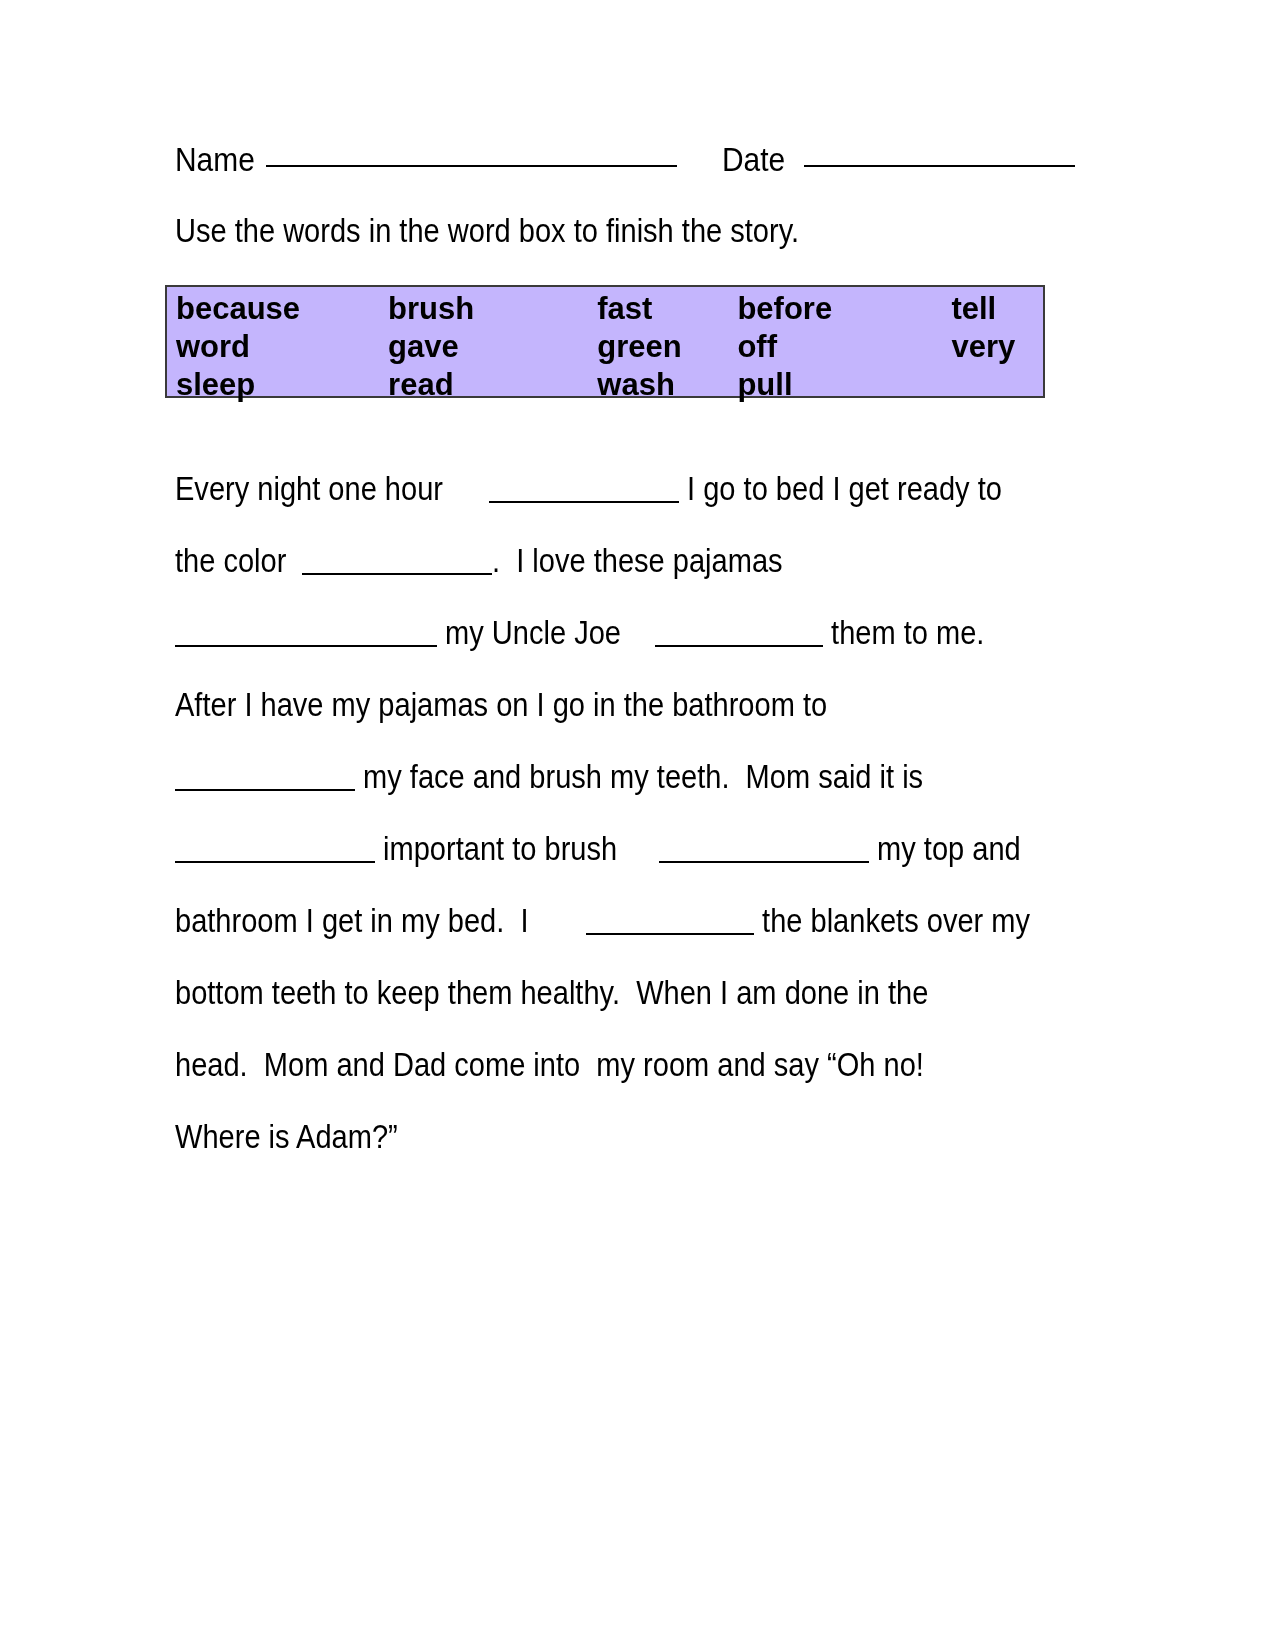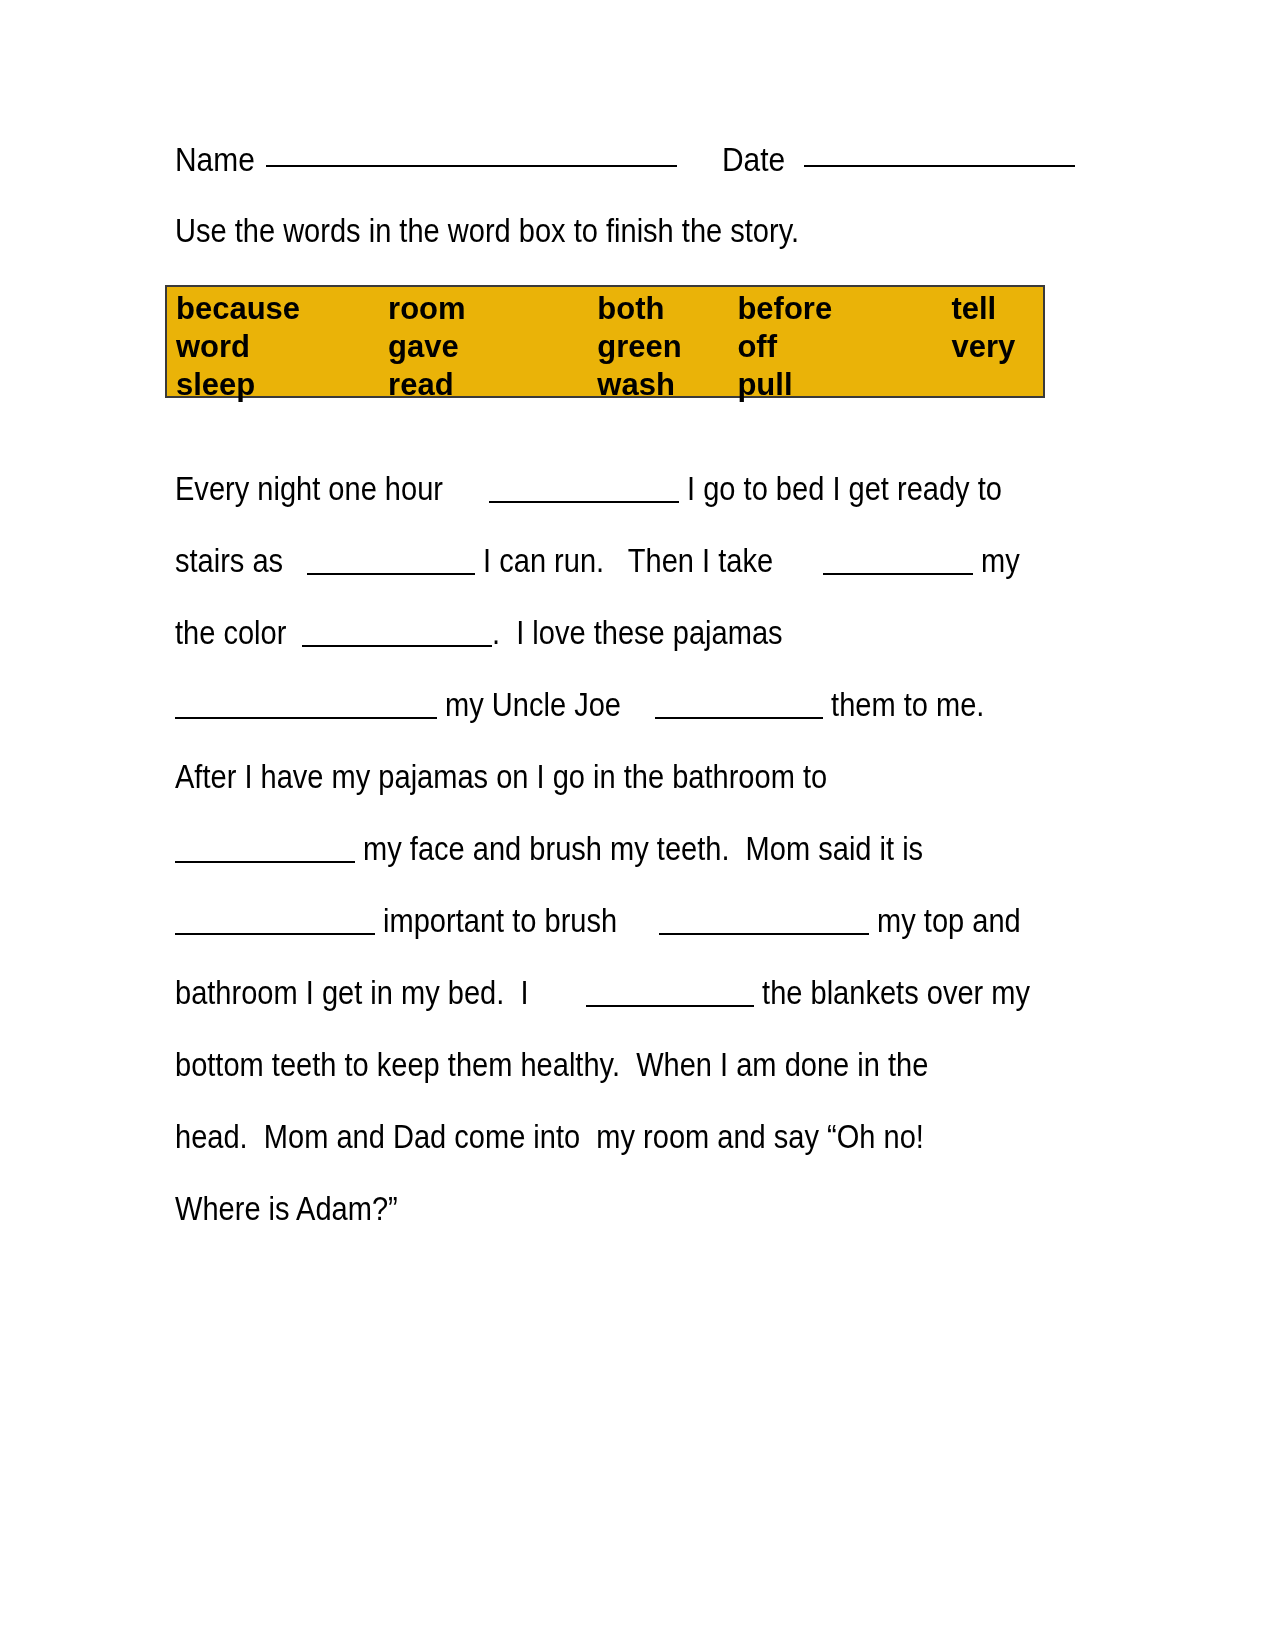--- a/index.html
+++ b/index.html
@@ -64,21 +64,21 @@
 
   
   .wordbox {
     position: absolute;
     left: 165px;
     top: 285px;
     width: 880px;
     height: 113px;
     border: 2px solid #3a3a3a;
     box-sizing: border-box;
-    background: #eab308;
+    background: #c4b5fd;
   }
   .wordbox-inner {
     position: absolute;
     left: 9px;
     top: 4px;
     right: 4px;
   }
   .wb-row {
     display: flex;
     height: 38px;
@@ -128,22 +128,22 @@
     <span class="hdr-label cond">Date</span>
     <span class="rule date-rule"></span>
   </div>
 
   <div class="instruction cond">Use the words in the word box to finish the story.</div>
 
   <div class="wordbox">
     <div class="wordbox-inner" id="wordbox-grid">
         <div class="wb-row">
           <div class="wb-cell wb-c0"><span class="cond">because</span></div>
-          <div class="wb-cell wb-c1"><span class="cond">room</span></div>
-          <div class="wb-cell wb-c2"><span class="cond">both</span></div>
+          <div class="wb-cell wb-c1"><span class="cond">brush</span></div>
+          <div class="wb-cell wb-c2"><span class="cond">fast</span></div>
           <div class="wb-cell wb-c3"><span class="cond">before</span></div>
           <div class="wb-cell wb-c4"><span class="cond">tell</span></div>
         </div>
         <div class="wb-row">
           <div class="wb-cell wb-c0"><span class="cond">word</span></div>
           <div class="wb-cell wb-c1"><span class="cond">gave</span></div>
           <div class="wb-cell wb-c2"><span class="cond">green</span></div>
           <div class="wb-cell wb-c3"><span class="cond">off</span></div>
           <div class="wb-cell wb-c4"><span class="cond">very</span></div>
         </div>
@@ -152,21 +152,20 @@
           <div class="wb-cell wb-c1"><span class="cond">read</span></div>
           <div class="wb-cell wb-c2"><span class="cond">wash</span></div>
           <div class="wb-cell wb-c3"><span class="cond">pull</span></div>
           <div class="wb-cell wb-c4"><span class="cond"></span></div>
         </div>
       </div>
   </div>
 
   <div class="story" id="story-body">
       <div class="story-line"><span class="seg cond">Every night one hour </span><span class="blank" style="width: 190px;"></span><span class="seg cond"> I go to bed I get ready to</span></div>
-      <div class="story-line"><span class="seg cond">stairs as </span><span class="blank" style="width: 168px;"></span><span class="seg cond"> I can run.   Then I take </span><span class="blank" style="width: 150px;"></span><span class="seg cond"> my</span></div>
       <div class="story-line"><span class="seg cond">the color</span><span class="blank" style="width: 190px;"></span><span class="seg cond">.  I love these pajamas</span></div>
       <div class="story-line"><span class="blank" style="width: 262px;"></span><span class="seg cond"> my Uncle Joe </span><span class="blank" style="width: 168px;"></span><span class="seg cond"> them to me.</span></div>
       <div class="story-line"><span class="seg cond">After I have my pajamas on I go in the bathroom to</span></div>
       <div class="story-line"><span class="blank" style="width: 180px;"></span><span class="seg cond"> my face and brush my teeth.  Mom said it is</span></div>
       <div class="story-line"><span class="blank" style="width: 200px;"></span><span class="seg cond"> important to brush </span><span class="blank" style="width: 210px;"></span><span class="seg cond"> my top and</span></div>
       <div class="story-line"><span class="seg cond">bathroom I get in my bed.  I </span><span class="blank" style="width: 168px;"></span><span class="seg cond"> the blankets over my</span></div>
       <div class="story-line"><span class="seg cond">bottom teeth to keep them healthy.  When I am done in the</span></div>
       <div class="story-line"><span class="seg cond">head.  Mom and Dad come into  my room and say “Oh no!</span></div>
       <div class="story-line"><span class="seg cond">Where is Adam?”</span></div>
     </div>

